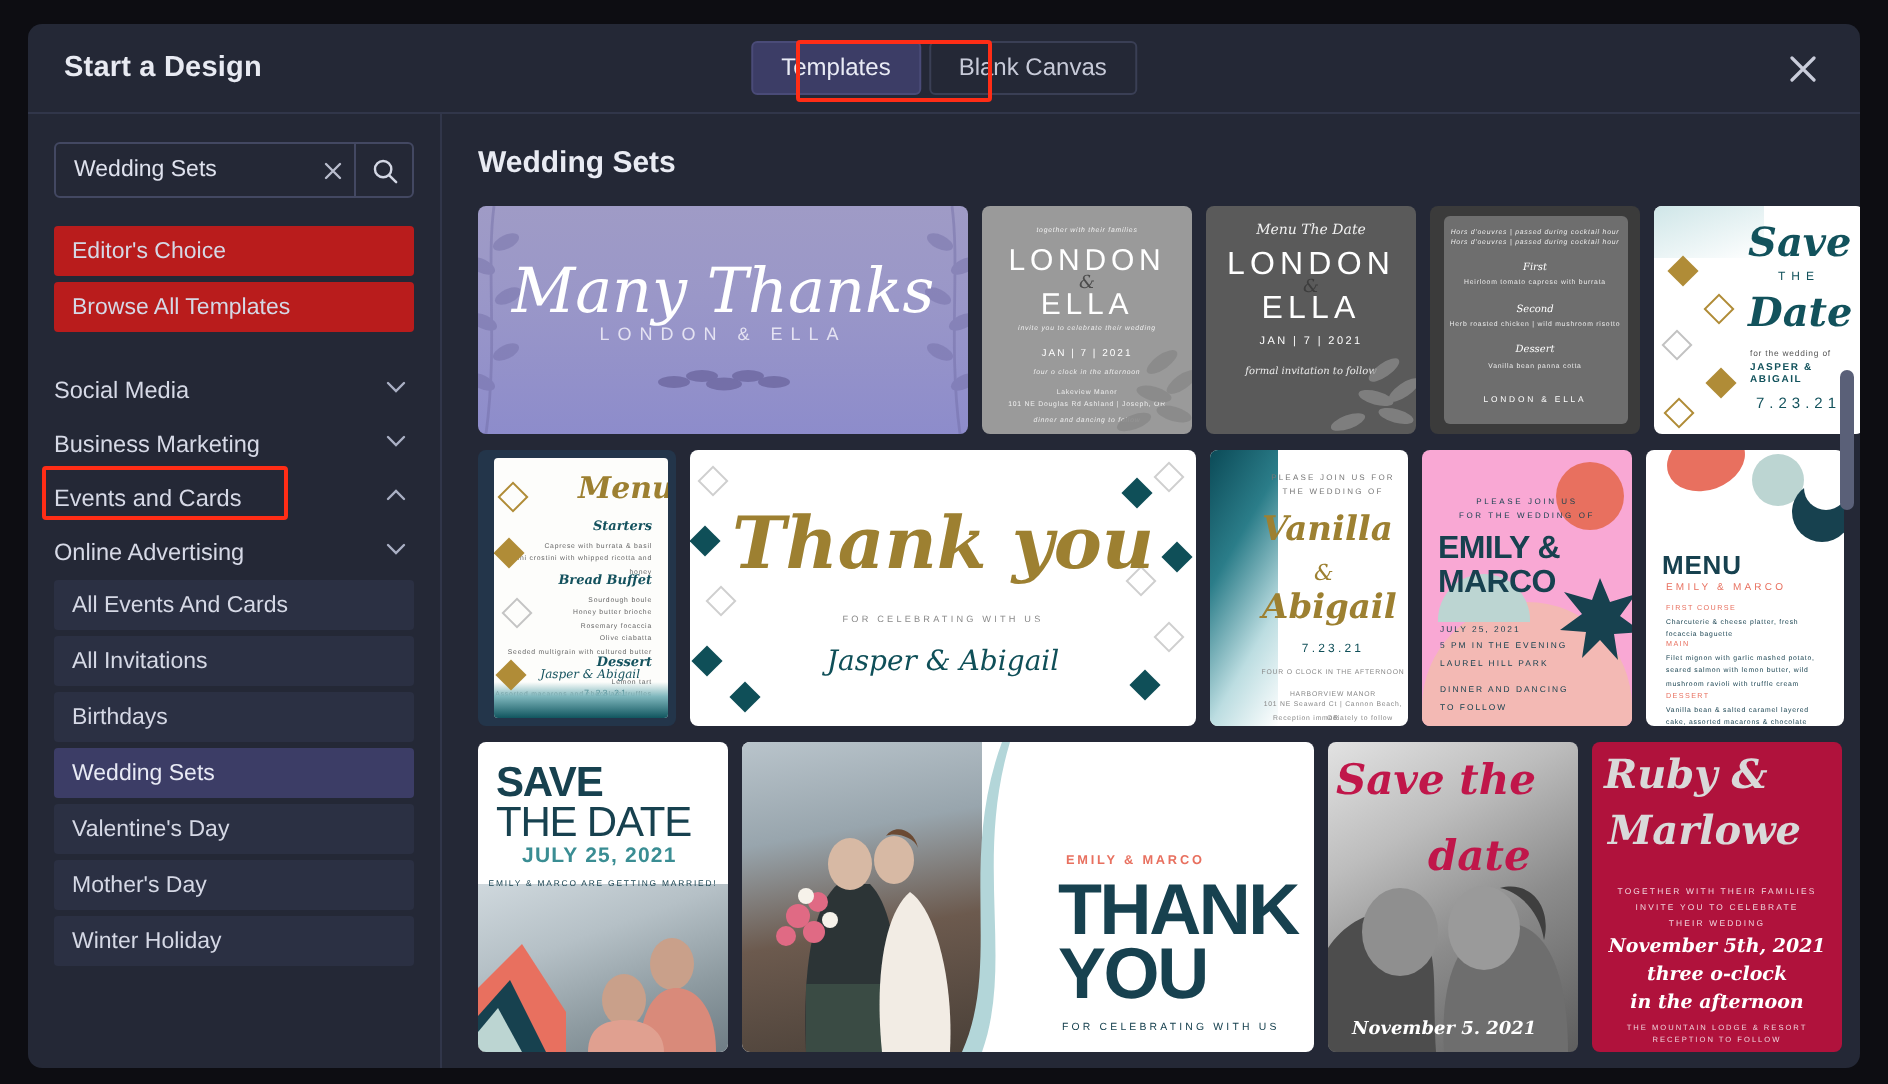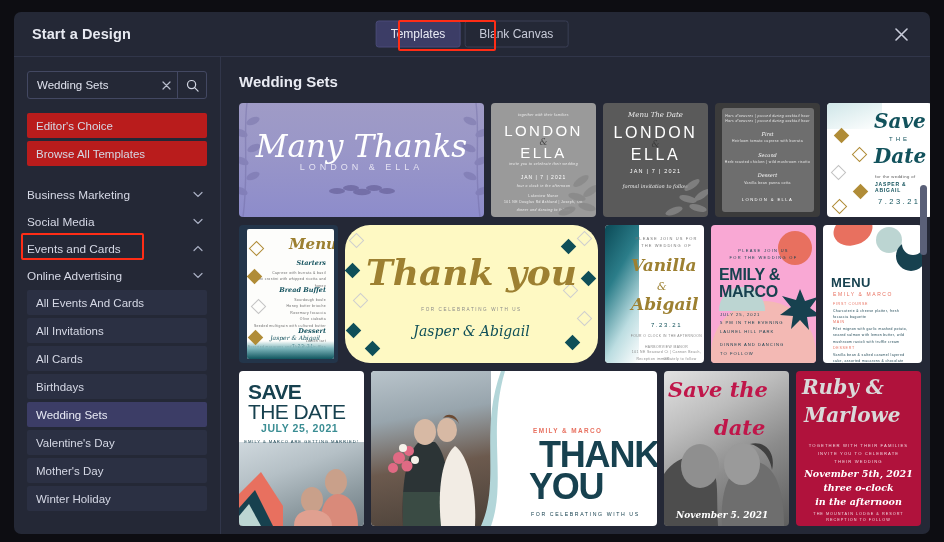--- a/index.html
+++ b/index.html
@@ -178,21 +178,21 @@
   .cgray2 { background: #5a5a5a; }
   .cgray .nm, .cgray2 .nm { color:#fff; font-weight:300; }
 
   .tiny { font-size: 3.4px; letter-spacing:.4px; line-height:1.9; }
 
   
   .cstd { background:#fff; }
   .dia { position:absolute; width:11px; height:11px; transform:rotate(45deg); }
 
   
-  .cthank { background:#fef9c3;border-radius:25px; }
+  .cthank { background:#ffffff; }
 
   
   .cem { background:#f9a8d4; }
 
   
   .photo1 { background: linear-gradient(160deg,#cfd8dd 0%,#b5c0c6 35%,#8d9aa0 70%,#6f7d85 100%); }
   .photo2 { background: linear-gradient(170deg,#b9c4cb 0%,#98a5ad 30%,#6c5a4e 60%,#4a4038 100%); }
   .photo3 { background: linear-gradient(150deg,#e2e2e2 0%,#bdbdbd 30%,#8c8c8c 60%,#5e5e5e 100%); }
 
   .cruby { background: #b0123c; }
@@ -239,30 +239,30 @@
       </div>
 
       <div class="quick-list">
         <div class="quick-item">Editor's Choice</div>
         <div class="quick-item">Browse All Templates</div>
       </div>
 
       <div class="cat-list">
 
         <div class="cat-row">
-          <span>Business Marketing</span>
+          <span>Social Media</span>
           <span class="chev">
             <svg width="10" height="7" viewBox="0 0 10 7">
                 <path d="M1 1.5 L5 5.5 L9 1.5" stroke="currentColor" stroke-width="1.2" fill="none" stroke-linecap="round"></path>
               </svg>
           </span>
         </div>
 
         <div class="cat-row">
-          <span>Social Media</span>
+          <span>Business Marketing</span>
           <span class="chev">
             <svg width="10" height="7" viewBox="0 0 10 7">
                 <path d="M1 1.5 L5 5.5 L9 1.5" stroke="currentColor" stroke-width="1.2" fill="none" stroke-linecap="round"></path>
               </svg>
           </span>
         </div>
 
         <div class="cat-row">
           <span>Events and Cards</span>
           <span class="chev">
@@ -277,21 +277,20 @@
           <span>Online Advertising</span>
           <span class="chev">
             <svg width="10" height="7" viewBox="0 0 10 7">
                 <path d="M1 1.5 L5 5.5 L9 1.5" stroke="currentColor" stroke-width="1.2" fill="none" stroke-linecap="round"></path>
               </svg>
           </span>
         </div>
 
         <div class="sub-item">All Events And Cards</div>
         <div class="sub-item">All Invitations</div>
-        <div class="sub-item">All Cards</div>
         <div class="sub-item">Birthdays</div>
 
         <div class="sub-item selected">Wedding Sets</div>
 
         <div class="sub-item">Valentine's Day</div>
         <div class="sub-item">Mother's Day</div>
         <div class="sub-item">Winter Holiday</div>
       </div>
     </div>
 
@@ -529,21 +528,21 @@
                   <circle cx="24" cy="55" r="5"></circle>
                   <circle cx="8" cy="72" r="5"></circle>
                   <circle cx="22" cy="70" r="5.5"></circle>
                 </g>
               <g fill="#f6f2ea">
                   <circle cx="18" cy="52" r="4"></circle>
                   <circle cx="30" cy="64" r="4"></circle>
                 </g>
             </svg>
             <div class="abs" style="left:162px;top:56px;font-size:6.4px;font-weight:bold;letter-spacing:1.4px;color:#e8705f">EMILY &amp; MARCO</div>
-            <div class="abs" style="left:168px;top:66px;font-size:36px;font-weight:bold;color:#17414f;letter-spacing:-1.2px;line-height:1">THANK</div>
+            <div class="abs" style="left:158px;top:66px;font-size:36px;font-weight:bold;color:#17414f;letter-spacing:-1.2px;line-height:1">THANK</div>
             <div class="abs" style="left:158px;top:98px;font-size:36px;font-weight:bold;color:#17414f;letter-spacing:-1.2px;line-height:1">YOU</div>
             <div class="abs" style="left:160px;top:140px;font-size:5.2px;letter-spacing:1.6px;color:#17414f">FOR CELEBRATING WITH US</div>
           </div>
 
           <div class="card photo3" style="width:125px;height:155px">
             <svg class="abs" style="left:0;bottom:0" width="125" height="108" viewBox="0 0 125 108">
               <path d="M0 108 L0 56 C12 38 34 32 46 46 C56 58 52 80 54 108 Z" fill="#4d4d4d"></path>
               <ellipse cx="36" cy="48" rx="19" ry="22" fill="#8f8f8f"></ellipse>
               <path d="M58 108 C56 74 64 50 84 44 C106 40 120 62 120 108 Z" fill="#6e6e6e"></path>
               <ellipse cx="78" cy="46" rx="18" ry="21" fill="#9a9a9a"></ellipse>

